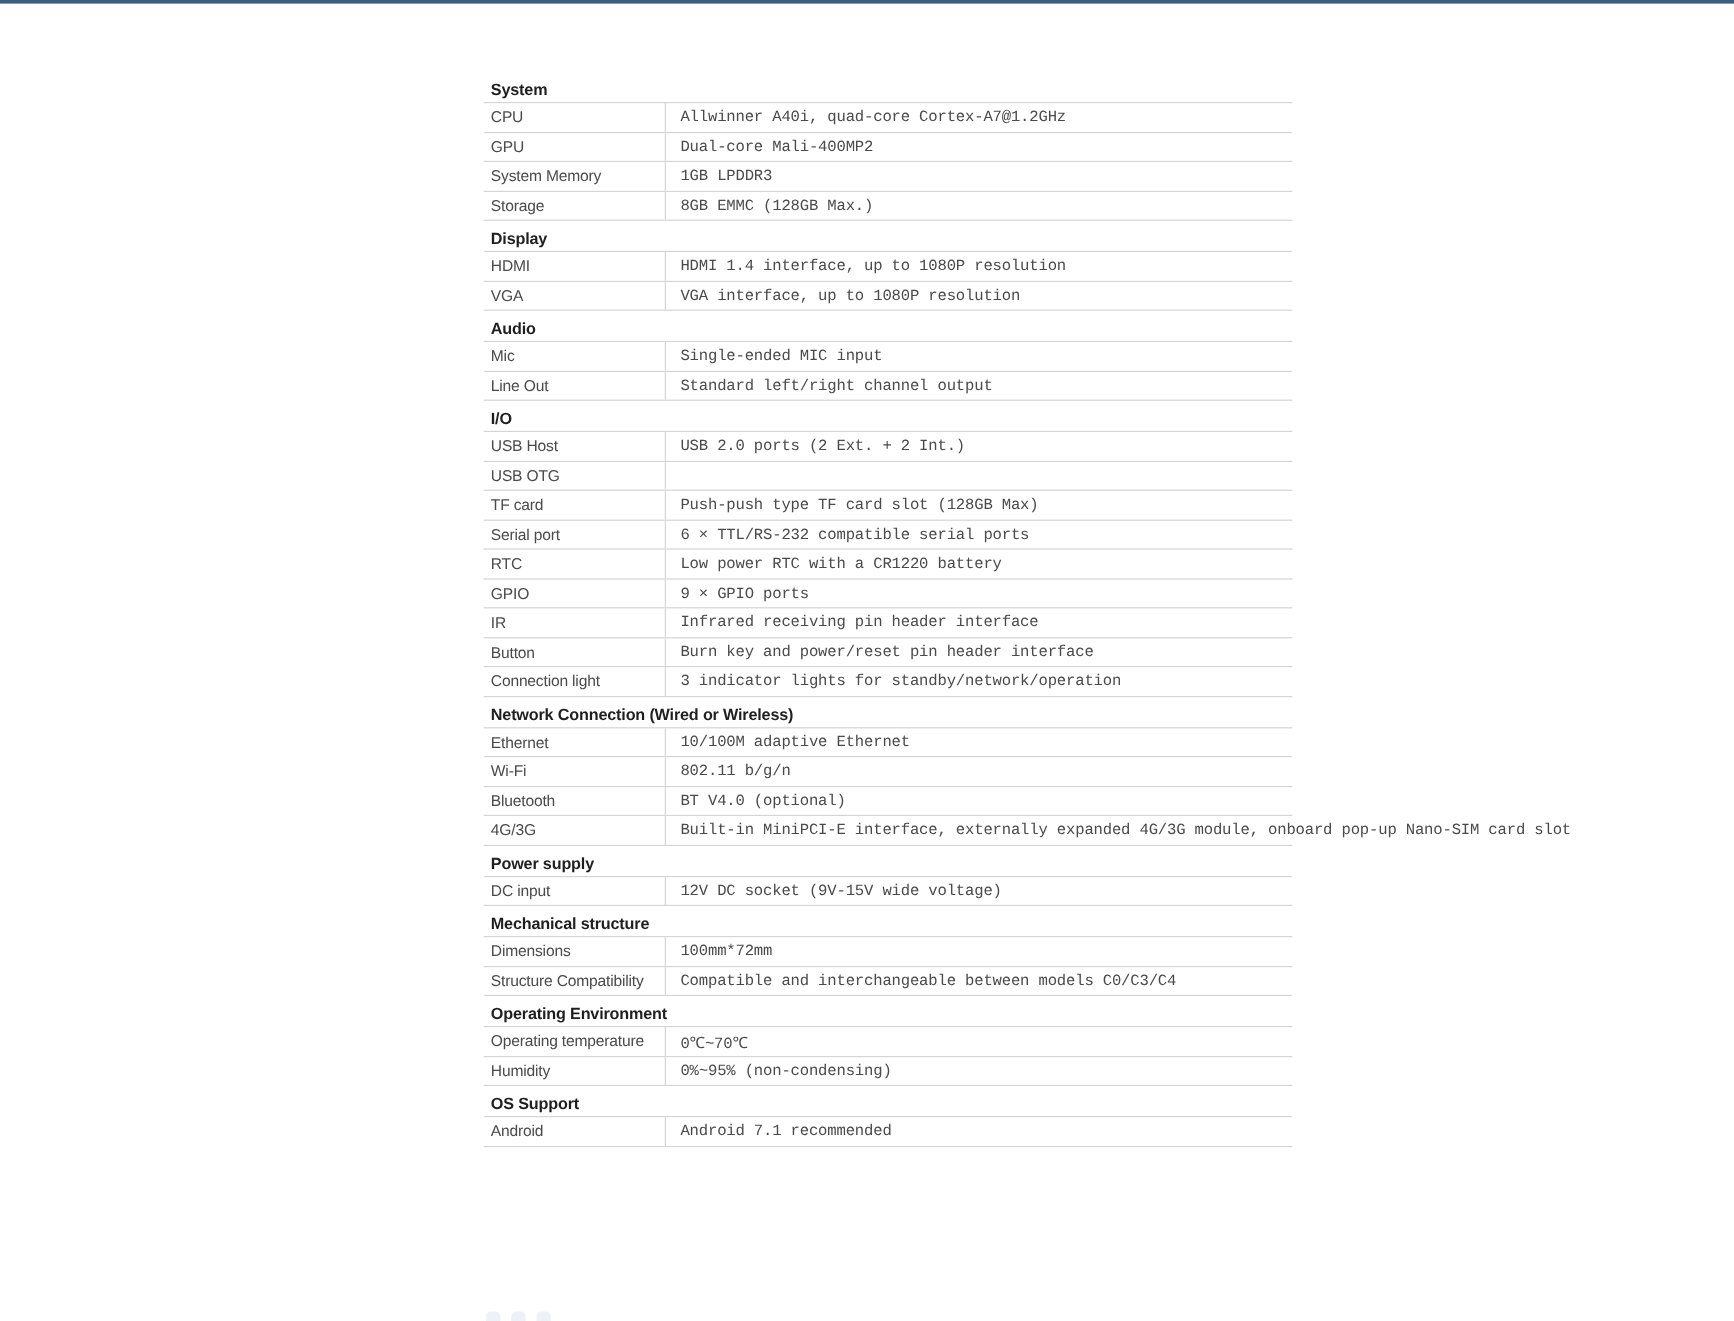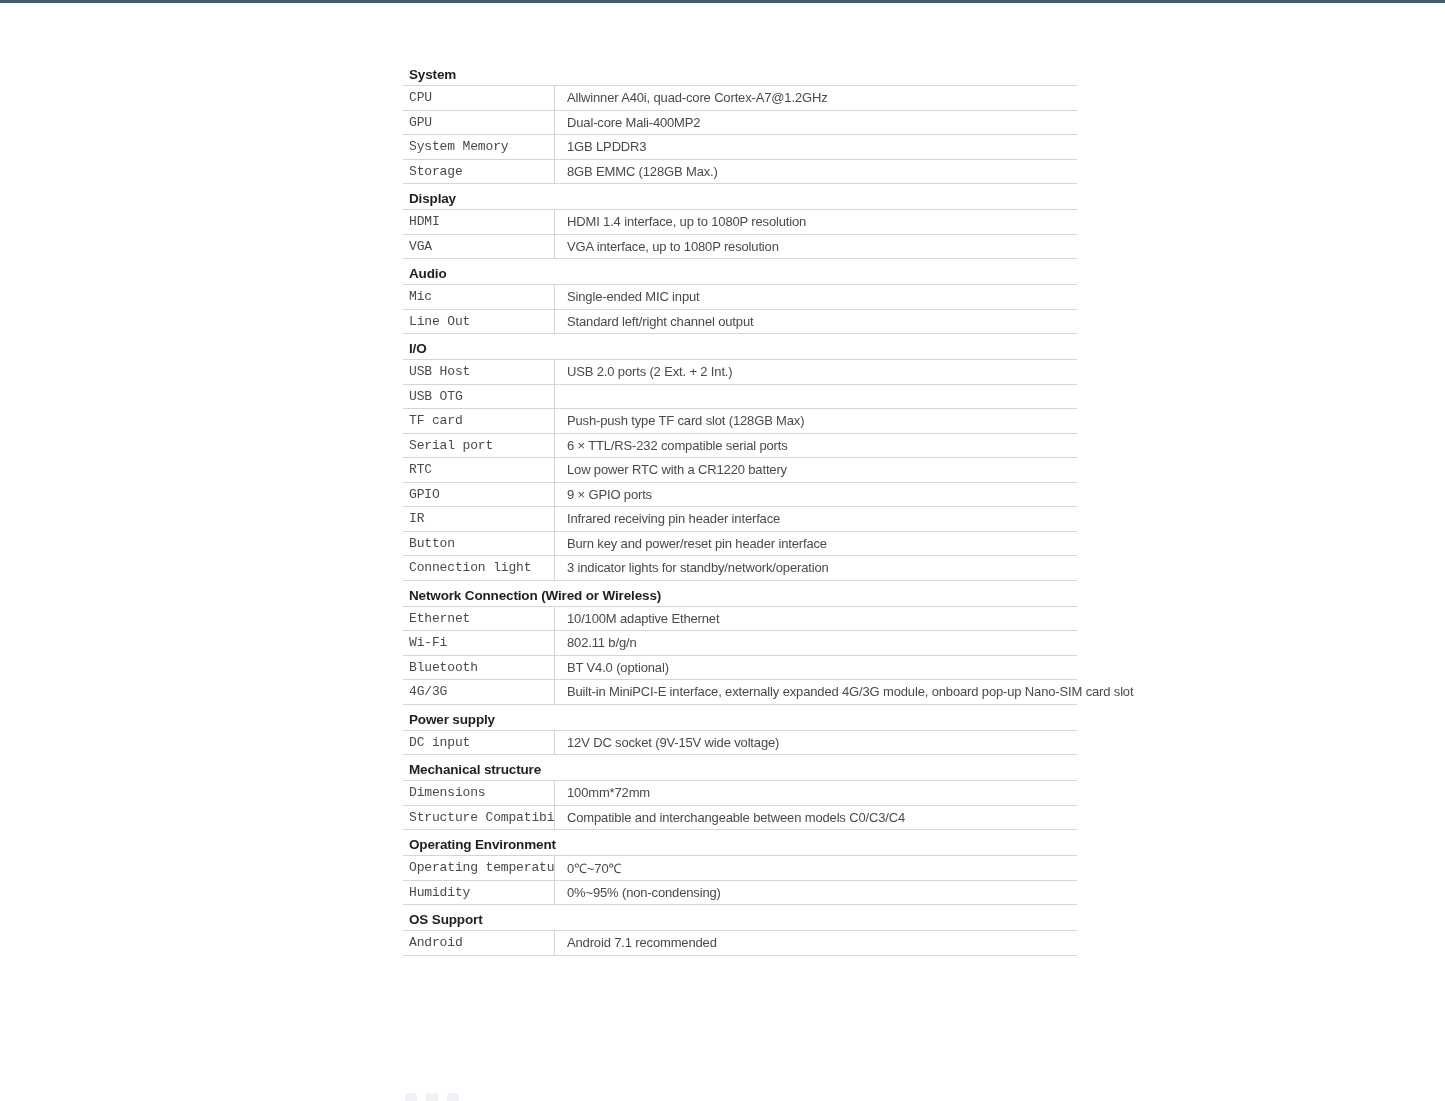--- a/index.html
+++ b/index.html
@@ -49,26 +49,26 @@
     font-size: 13px;
     letter-spacing: -0.15px;
     color: #4a4a4a;
     white-space: nowrap;
   }
   .cell.label {
     flex: 0 0 152px;
     padding-left: 6px;
     border-right: 1px solid #d5d5d5;
     overflow: hidden;
-    font-family: Liberation Mono, monospace;
   }
   .cell.value {
     flex: 1 1 auto;
     padding-left: 12px;
     overflow: visible;
+    font-family: Liberation Mono, monospace;
   }
   .cutoff-artifact {
     position: absolute;
     top: 1093px;
     left: 405px;
     display: flex;
     gap: 9px;
   }
   .cutoff-artifact span {
     display: block;

